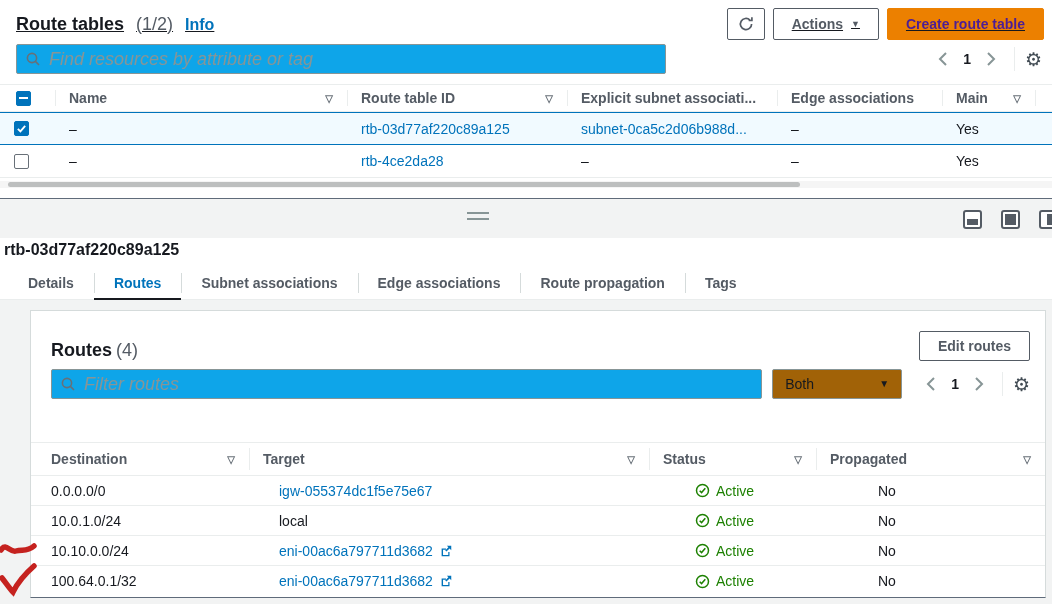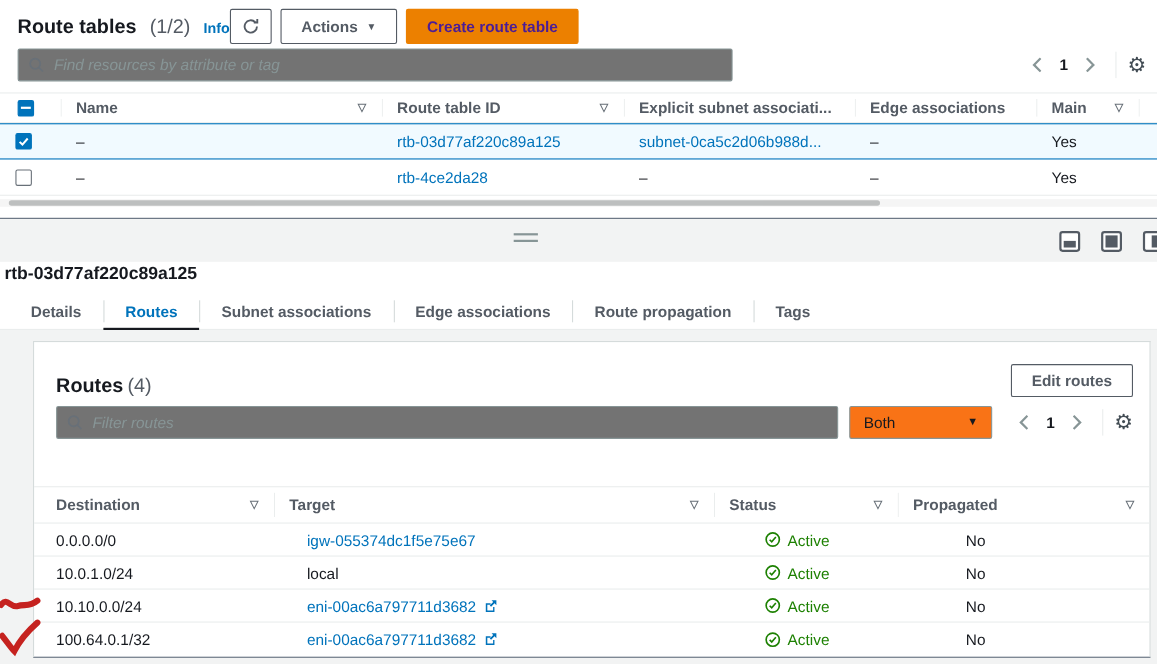--- a/index.html
+++ b/index.html
@@ -20,47 +20,47 @@
     font-family:inherit;
   }
   .btn.icon-only { width:38px; padding:0; }
   .btn.primary { background:#ec8000; border-color:#ec8000; color:#4c1d95; }
   .caret { font-size:9px; line-height:1; }
 
   .search-wrap { position:relative; }
   .search-wrap svg { position:absolute; left:10px; top:50%; transform:translateY(-50%); }
   .search-wrap input {
     width:100%; height:30px; border:1px solid #879596; border-radius:2px;
-    padding:0 10px 0 32px; font-size:14px; font-family:inherit; color:#16191f;
-    outline:none; background:#737373;
+    padding:0 10px 0 32px; font-size:18px; font-family:inherit; color:#16191f;
+    outline:none; background:#0ea5e9;
   }
   .search-wrap input::placeholder { color:#879596; font-style:italic; }
 
   .pager { display:flex; align-items:center; }
   .pg-btn { background:none; border:none; cursor:pointer; padding:4px 8px; display:flex; align-items:center; }
   .pg-num { font-weight:bold; color:#16191f; padding:0 8px; font-size:14px; }
   .pg-div { width:1px; height:24px; background:#eaeded; margin:0 10px; }
   .gear { font-size:19px; color:#424c54; line-height:1; background:none; border:none; cursor:pointer; }
 
   .checkbox {
     width:15px; height:15px; border-radius:2px; border:1px solid #687078;
     background:#fff; display:inline-flex; align-items:center; justify-content:center;
     cursor:pointer;
   }
   .checkbox.on { background:#0073bb; border-color:#0073bb; }
   .checkbox .dash { width:9px; height:2px; background:#fff; display:block; }
 
   .sort { font-size:10px; color:#687078; }
 
   
-  .list-header { position:absolute; top:8px; left:16px; right:8px; display:flex; align-items:center; justify-content:flex-start; }
+  .list-header { position:absolute; top:8px; left:16px; right:8px; display:flex; align-items:center; justify-content:space-between;text-decoration:underline; }
   .lh-left { display:flex; align-items:baseline; gap:12px; }
   .lh-title { font-size:18px; font-weight:bold; color:#16191f; }
   .lh-count { font-size:18px; font-weight:normal; color:#545b64; }
-  .info-link { font-size:13px; font-weight:bold; }
+  .info-link { font-size:16px; font-weight:bold; }
   .lh-right { display:flex; align-items:center; gap:8px; }
 
   .list-toolbar { position:absolute; top:44px; left:16px; right:10px; display:flex; align-items:center; justify-content:space-between; }
   .list-search { width:650px; }
 
   .mtable { position:absolute; top:84px; left:0; width:1052px; }
   .mgrid { display:grid; grid-template-columns:55px 292px 220px 210px 165px 93px 1fr; align-items:center; }
   .mhead { height:28px; border-top:1px solid #eaeded; border-bottom:1px solid #eaeded; }
   .th { display:flex; align-items:center; justify-content:space-between; padding:0 14px; height:100%;
         font-weight:bold; font-size:14px; color:#545b64; position:relative; white-space:nowrap; overflow:hidden; }
@@ -99,21 +99,21 @@
   .card { position:absolute; left:30px; top:310px; width:1016px; height:288px; background:#fff;
           border:1px solid #d5dbdb; border-bottom:1px solid #5f6b7a; }
   .card-hd { position:absolute; top:20px; left:20px; right:15px; display:flex; align-items:flex-end; justify-content:space-between; }
   .card-title { font-size:18px; font-weight:bold; color:#16191f; }
   .card-count { font-size:18px; font-weight:normal; color:#545b64; }
   .edit-btn { height:30px;margin-left:32px; }
 
   .filter-row { position:absolute; top:58px; left:20px; right:15px; display:flex; align-items:center; }
   .filter-search { flex:1; }
   .select { width:130px; height:30px; border:1px solid #879596; border-radius:2px; margin-left:10px;
-            display:flex; align-items:center; justify-content:space-between; padding:0 12px; cursor:pointer; background:#f97316; }
+            display:flex; align-items:center; justify-content:space-between; padding:0 12px; cursor:pointer; background:#a16207; }
   .select .val { font-size:14px; color:#16191f; }
   .card .pager { margin-left:16px; }
 
   .rtable { position:absolute; top:131px; left:0; right:0; }
   .rgrid { display:grid; grid-template-columns:218px 400px 167px 1fr; align-items:center; }
   .rgrid > :first-child { padding-left:20px; }
   .rhead { height:34px; border-top:1px solid #eaeded; border-bottom:1px solid #eaeded; }
   .rrow { height:30px; border-bottom:1px solid #eaeded;gap:16px; }
   .rrow:last-child { border-bottom:none; }
   .target-cell { gap:6px; }

